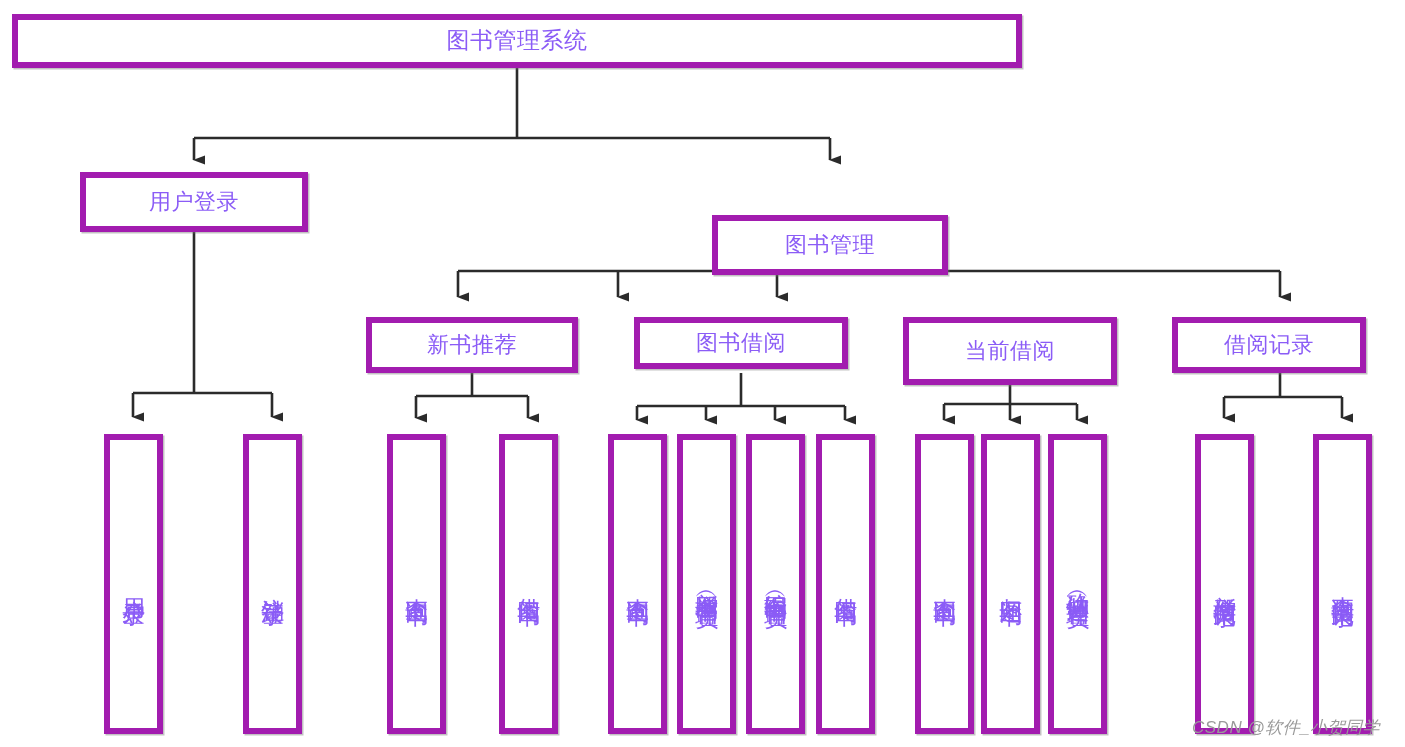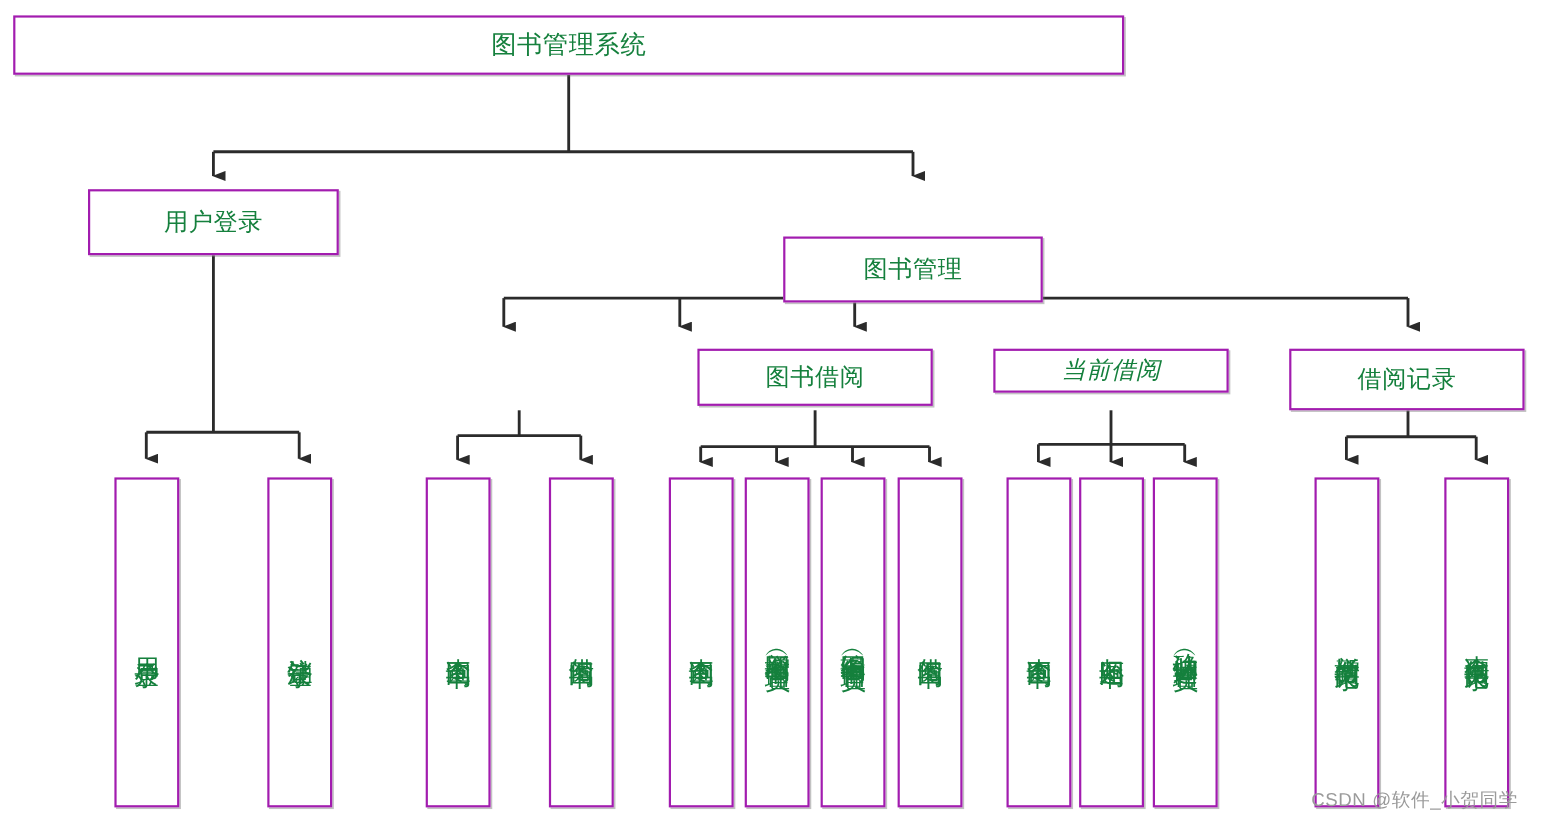--- a/index.html
+++ b/index.html
@@ -21,26 +21,26 @@
   svg.diagram-canvas {
     position: absolute;
     left: 0;
     top: 0;
     width: 1405px;
     height: 747px;
   }
   .node-box {
     position: absolute;
     box-sizing: border-box;
-    border: 2px solid #a21caf;
+    border: 6px solid #a21caf;
     background: #ffffff;
     display: flex;
     align-items: center;
     justify-content: center;
-    color: #15803d;
+    color: #8b5cf6;
     box-shadow: 1.5px 1.5px 0 rgba(120,120,120,0.45);
   }
   .node-label {
     display: block;
     line-height: 1.18;
     letter-spacing: 0.5px;
     white-space: pre;
   }
   
   .node-h .node-label {
@@ -56,20 +56,21 @@
     letter-spacing: 2px;
     line-height: 1.1;
   }
   .watermark {
     position: absolute;
     font-size: 17px;
     color: #9a9a9a;
     letter-spacing: 0.5px;
     white-space: nowrap;
     user-select: none;
+    font-style: italic;
   }
 </style>
 </head>
 <body>
 
 <div id="diagram-root">
 
   <svg class="diagram-canvas" viewBox="0 0 1405 747">
     <defs>
       <marker id="arrowhead" markerWidth="10" markerHeight="12" refX="4.6" refY="11" orient="auto" markerUnits="userSpaceOnUse">
@@ -139,27 +140,30 @@
     <span class="node-label">图书管理系统</span>
   </div>
 
   <div class="node-box node-h" style="left:80px; top:172px; width:228px; height:60px;">
     <span class="node-label">用户登录</span>
   </div>
   <div class="node-box node-h" style="left:712px; top:172px; width:236px; height:60px;margin-top:43px;">
     <span class="node-label">图书管理</span>
   </div>
 
+  <div class="node-box node-h" style="left:366px; top:317px; width:212px; height:56px;">
+    <span class="node-label">新书推荐</span>
+  </div>
   <div class="node-box node-h" style="left:634px; top:317px; width:214px; height:52px;">
     <span class="node-label">图书借阅</span>
   </div>
-  <div class="node-box node-h" style="left:903px; top:317px; width:214px; height:40px;font-style:italic;">
+  <div class="node-box node-h" style="left:903px; top:317px; width:214px; height:68px;">
     <span class="node-label">当前借阅</span>
   </div>
-  <div class="node-box node-h" style="left:1172px; top:317px; width:214px; height:56px;">
+  <div class="node-box node-h" style="left:1172px; top:317px; width:194px; height:56px;">
     <span class="node-label">借阅记录</span>
   </div>
 
   <div class="node-box node-v" style="left:104px; top:434px; width:59px; height:300px;">
     <span class="node-label">用户登录</span>
   </div>
   <div class="node-box node-v" style="left:243px; top:434px; width:59px; height:300px;">
     <span class="node-label">注销登录</span>
   </div>
 

